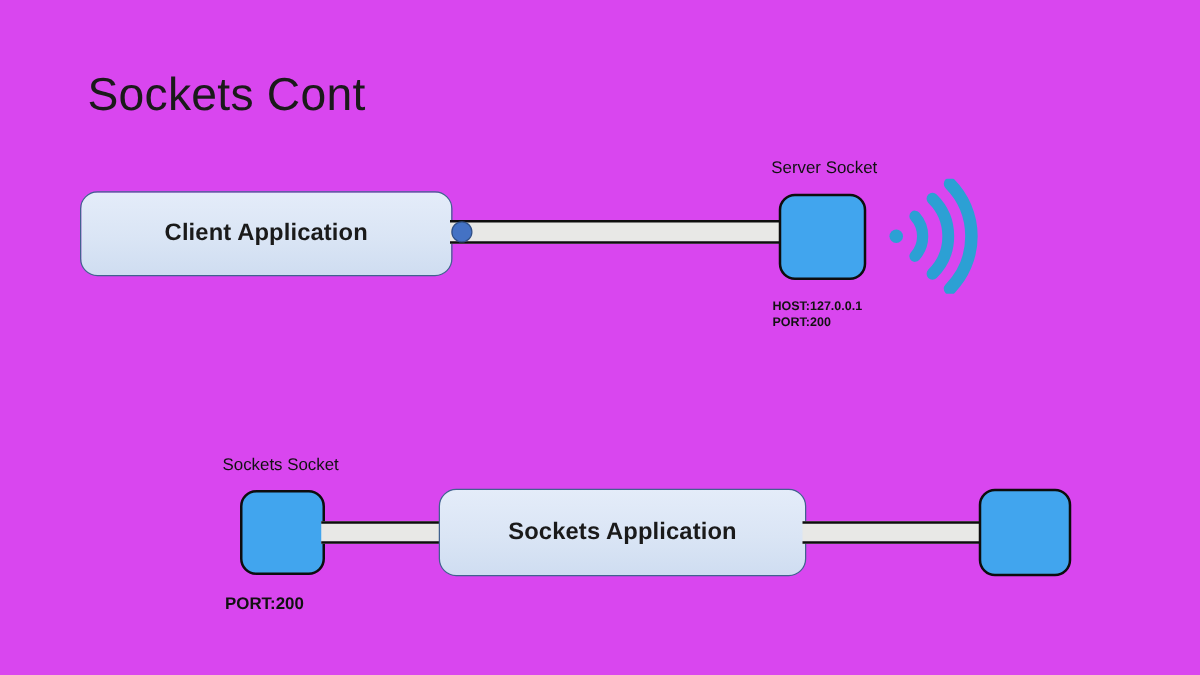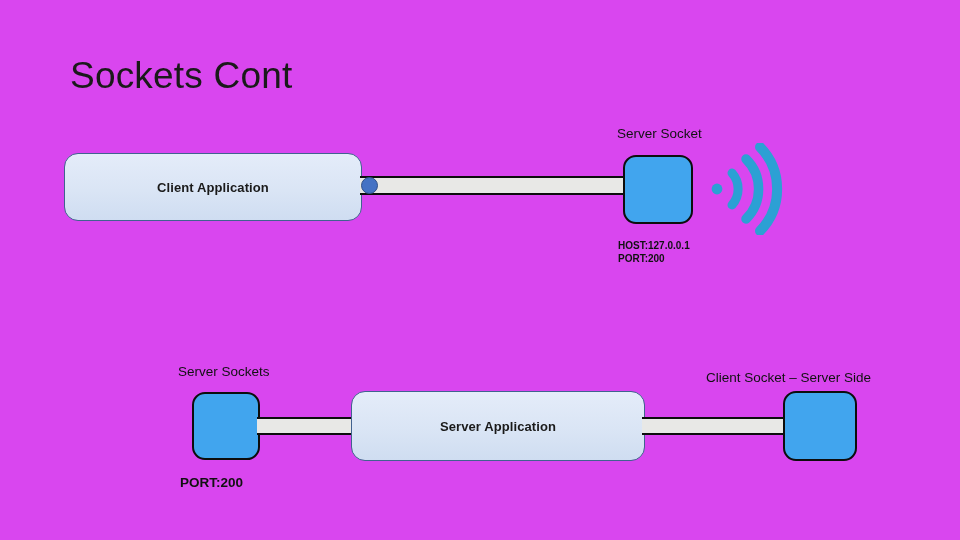--- a/index.html
+++ b/index.html
@@ -36,21 +36,21 @@
     position: absolute;
     box-sizing: border-box;
     border: 1.6px solid #41628f;
     border-radius: 14px;
     background: linear-gradient(to bottom, #e4ecf9 0%, #dae5f5 55%, #cfddf1 100%);
     display: flex;
     align-items: center;
     justify-content: center;
   }
   .app-box .app-label {
-    font-size: 13px;
+    font-size: 19px;
     font-weight: 700;
     color: #1a1a1a;
     letter-spacing: 0.1px;
     white-space: nowrap;
   }
 
   #client-app-box {
     left: 64px;
     top: 153px;
     width: 298px;
@@ -204,31 +204,30 @@
       </g>
       <circle cx="13" cy="46" r="5.4" fill="#2ca0d4"></circle>
     </svg>
   </div>
 
   <div id="host-port-block">
     <div>HOST:127.0.0.1</div>
     <div>PORT:200</div>
   </div>
 
-  <div class="caption" id="label-server-socket">Server Sockets</div>
+  <div class="caption" id="label-server-socket">Sockets Socket</div>
 
   <div class="socket-box" id="server-socket-box"></div>
 
   <div class="caption bold" id="label-server-port">PORT:200</div>
 
   <div class="connector" id="connector-server-left"></div>
 
   <div class="app-box" id="server-app-box">
-    <span class="app-label">Server Application</span>
+    <span class="app-label">Sockets Application</span>
   </div>
 
   <div class="connector" id="connector-server-right"></div>
 
-  <div class="caption" id="label-client-socket-server-side">Client Socket – Server Side</div>
 
   <div class="socket-box" id="client-socket-server-box"></div>
 
 </div>
 
 </body></html>

